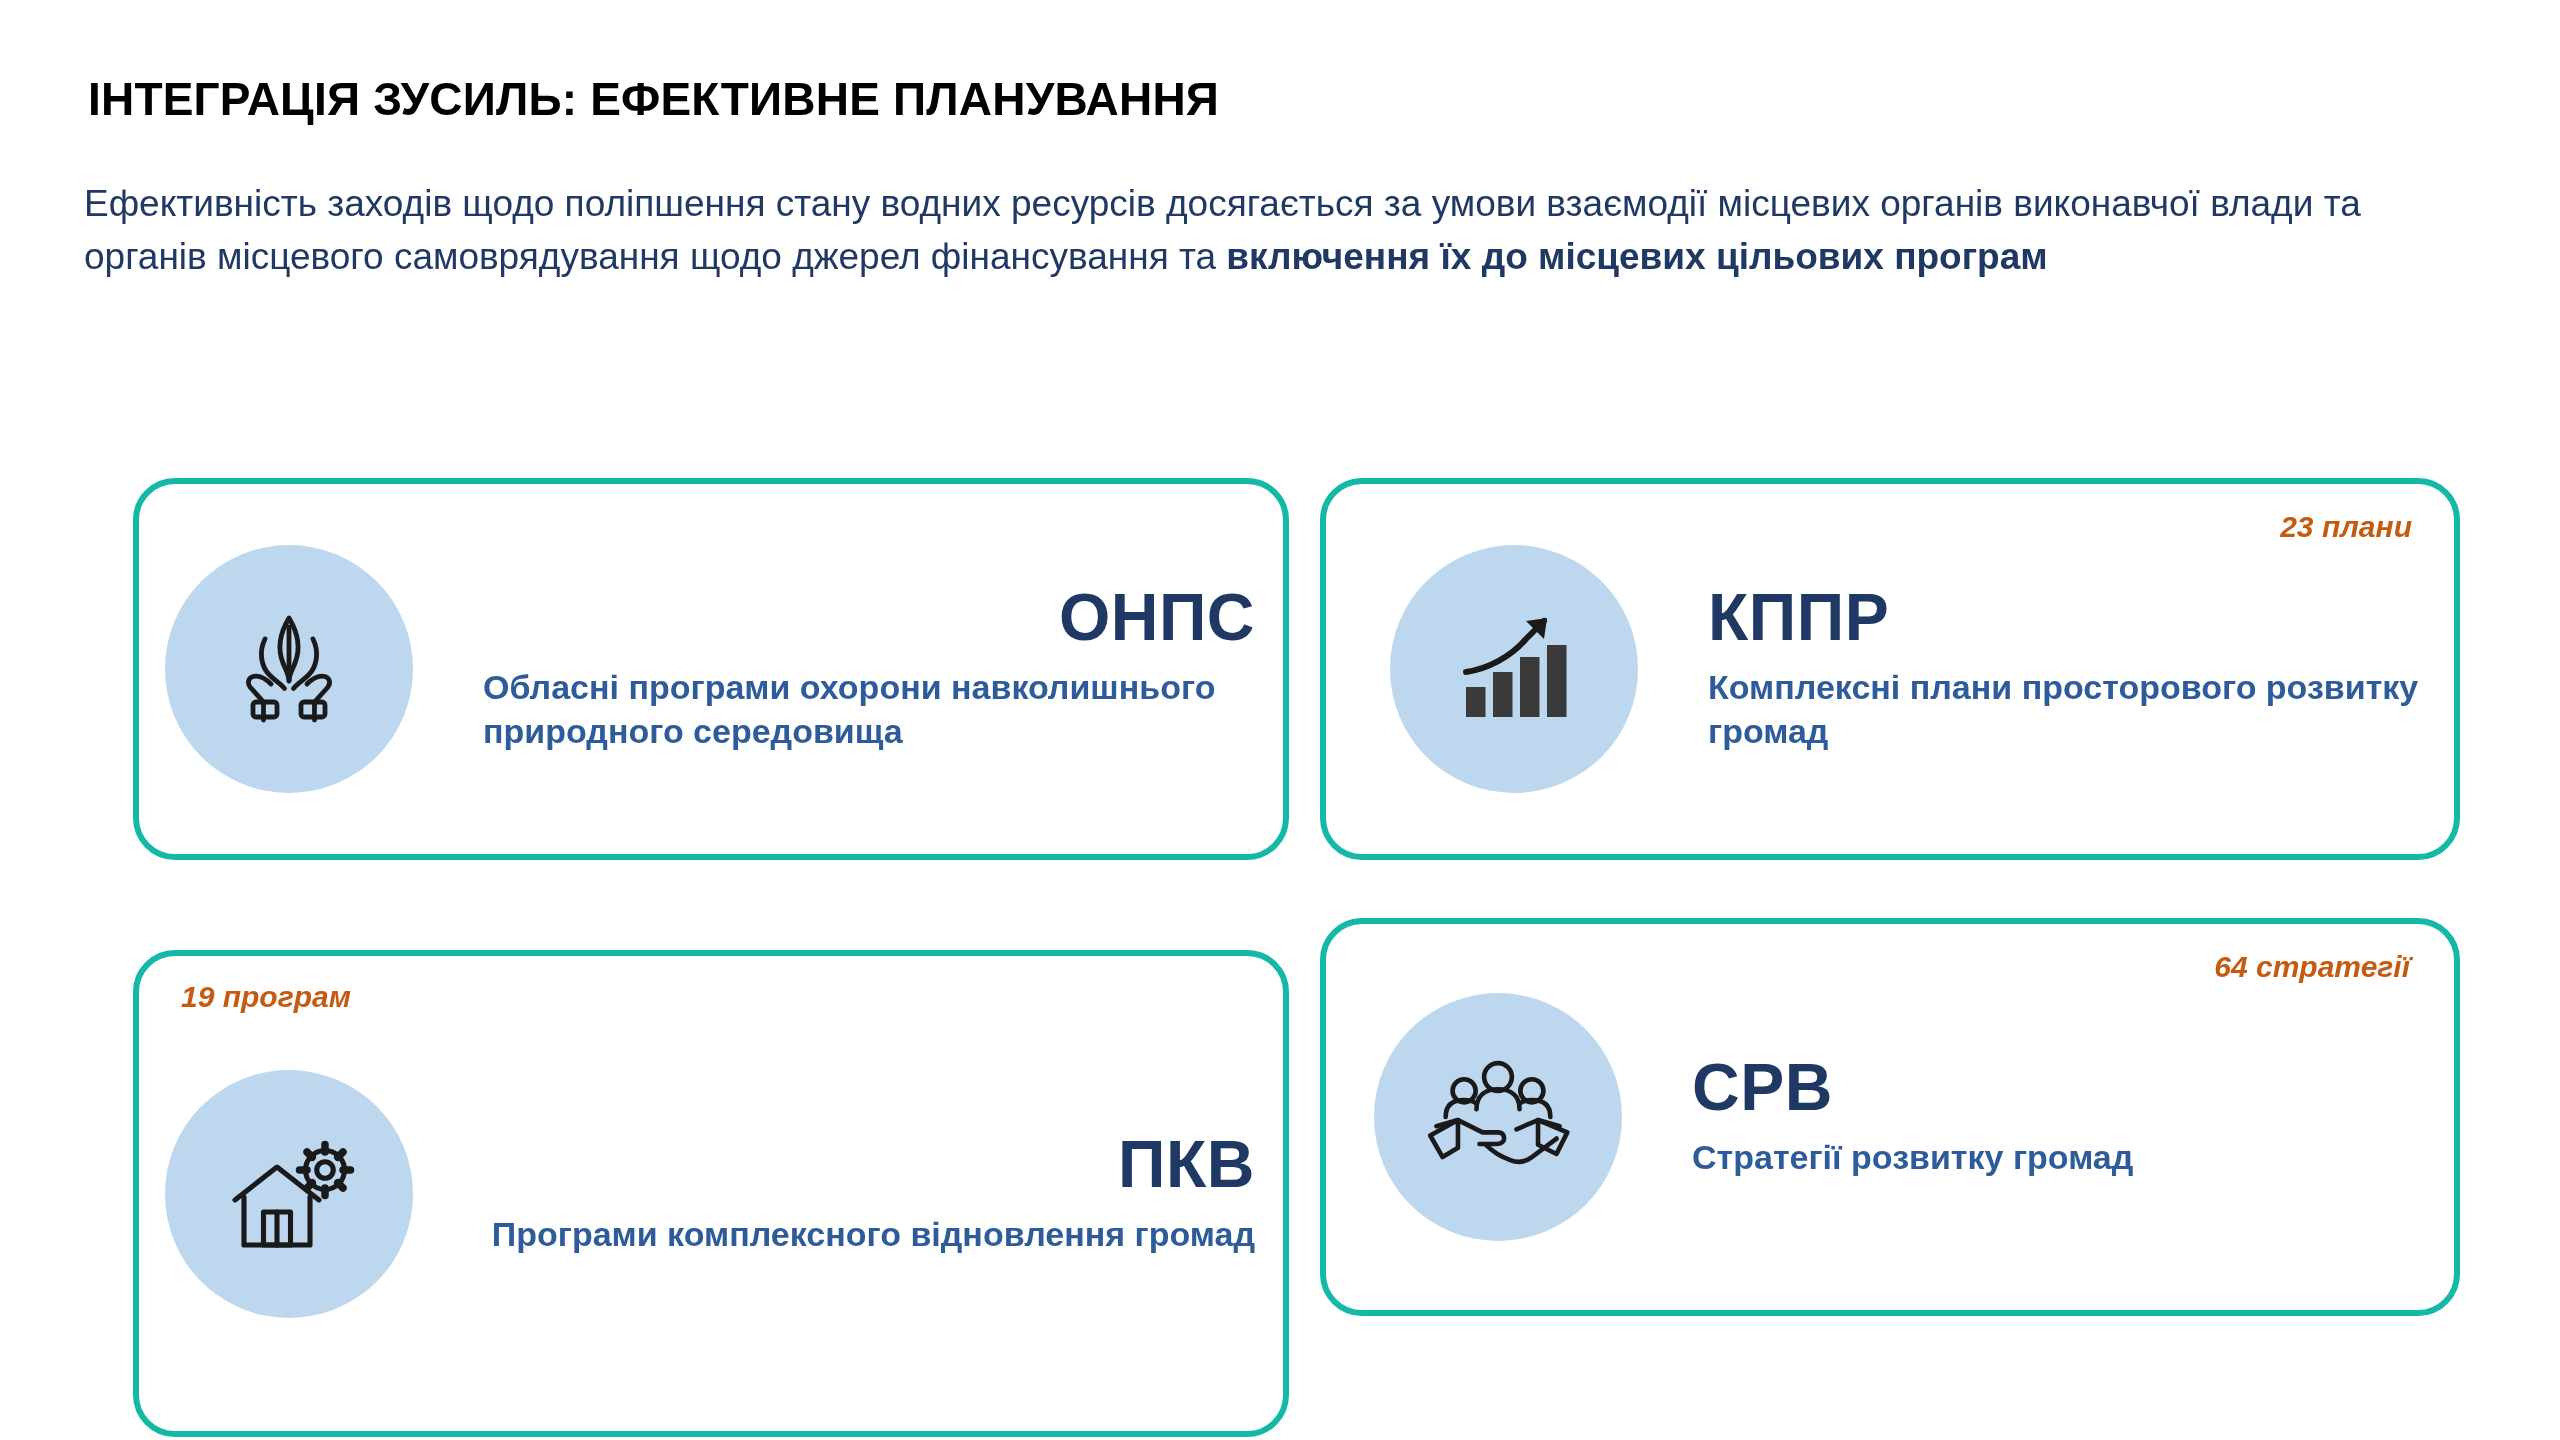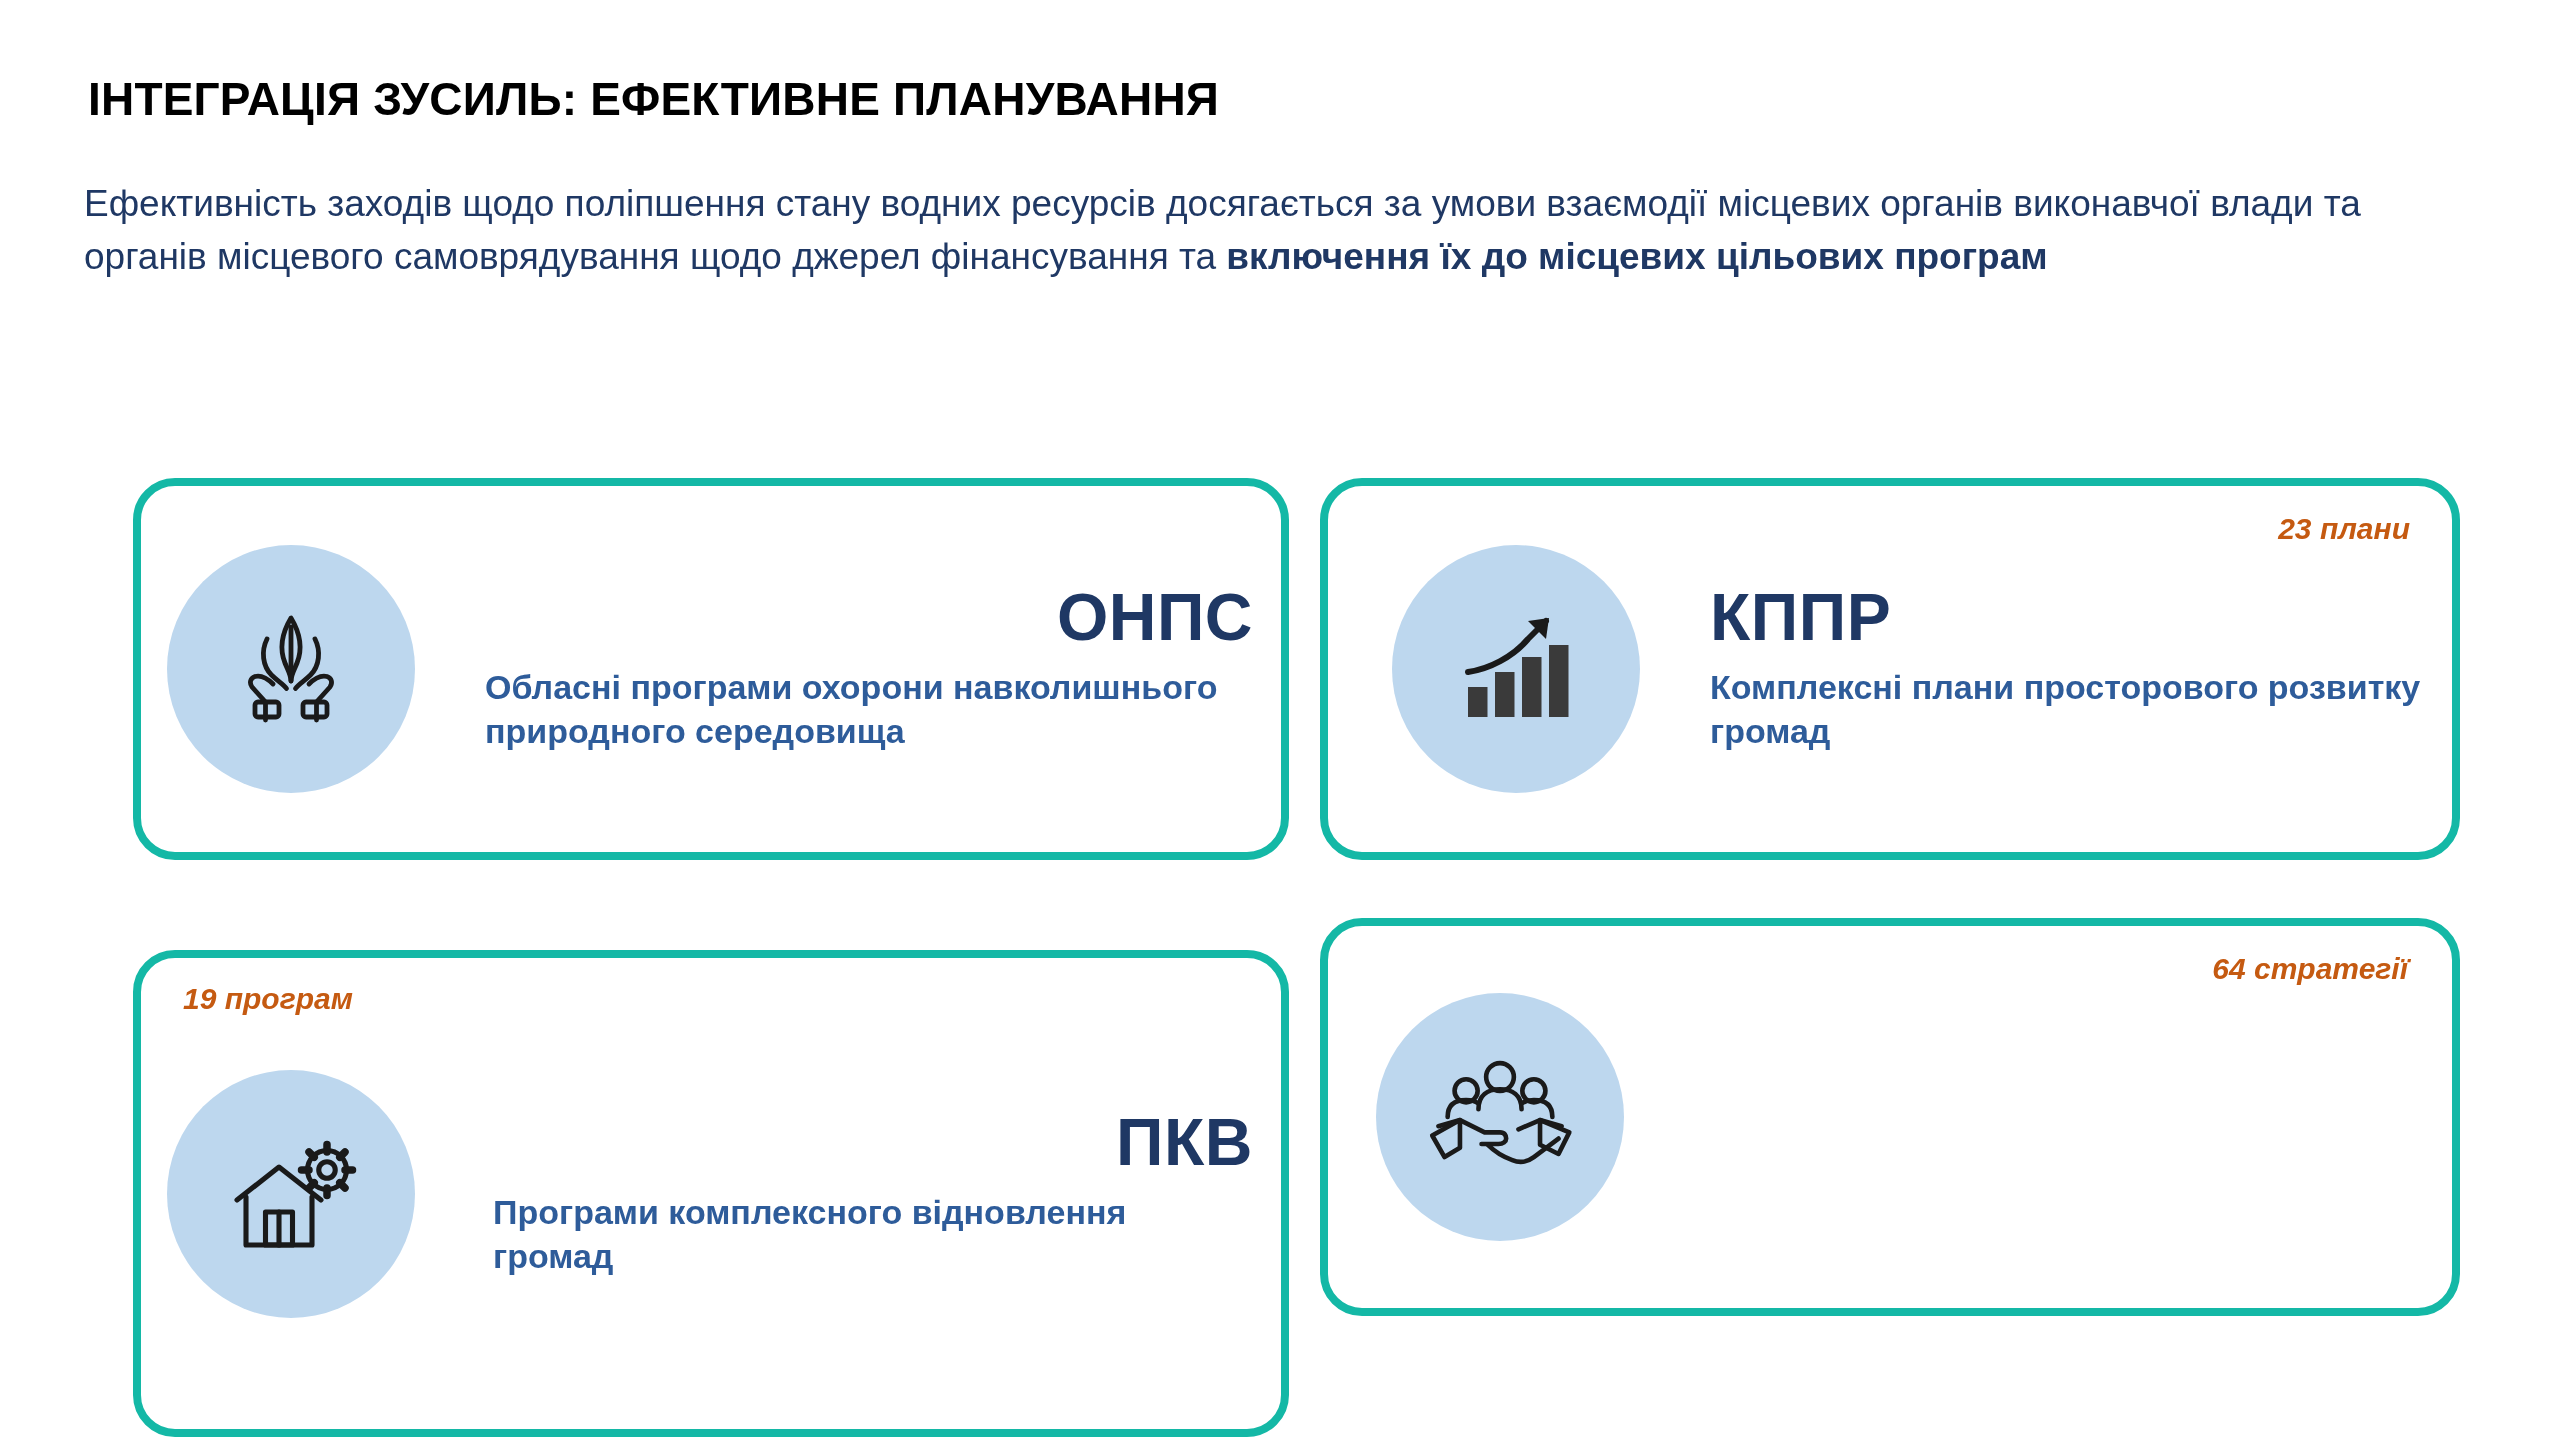--- a/index.html
+++ b/index.html
@@ -20,21 +20,21 @@
     position:absolute;left:84px;top:178px;width:2340px;
     font-size:37px;line-height:1.42;color:#1F3864;
     font-weight:normal;
   }
   .para .bold{font-weight:bold;}
 
   .cards{position:absolute;left:0;top:478px;width:2560px;}
 
   .card{
     position:absolute;
-    border:8px solid #14b8a6;
+    border:6px solid #14b8a6;
     border-radius:42px;
     background:#ffffff;
     box-sizing:border-box;
   }
   #card-onps{left:133px;top:0px;width:1156px;height:382px;}
   #card-kppr{left:1320px;top:0px;width:1140px;height:382px;}
   #card-pkv{left:133px;top:472px;width:1156px;height:487px;}
   #card-srv{left:1320px;top:440px;width:1140px;height:398px;padding-left:48px;}
 
   .badge{
@@ -164,17 +164,21 @@
             <path d="M16 50 C16 42 21 39 28 39 C31.5 39 34 39.8 36 41.2"></path>
             <circle cx="72" cy="33" r="7.5"></circle>
             <path d="M84 50 C84 42 79 39 72 39 C68.5 39 66 39.8 64 41.2"></path>
             <path d="M10 56 L24 52 L40 60 L50 60 C53 60 54 62 54 64 C54 66 52 67.5 49 67.5 L38 67.5"></path>
             <path d="M90 56 L76 52 L62 58"></path>
             <path d="M42 68 C46 72 52 76 58 78 C63 80 68 79 72 76 L88 64"></path>
             <path d="M24 52 L24 70 L14 76 L6 62 Z"></path>
             <path d="M76 52 L76 68 L88 74 L95 60 Z"></path>
           </svg>
         </div>
+        <div class="txtblock txt-left">
+          <div class="acr">СРВ</div>
+          <div class="desc">Стратегії розвитку громад</div>
+        </div>
       </div>
     </div>
 
   </div>
 </div>
 
 </body></html>

